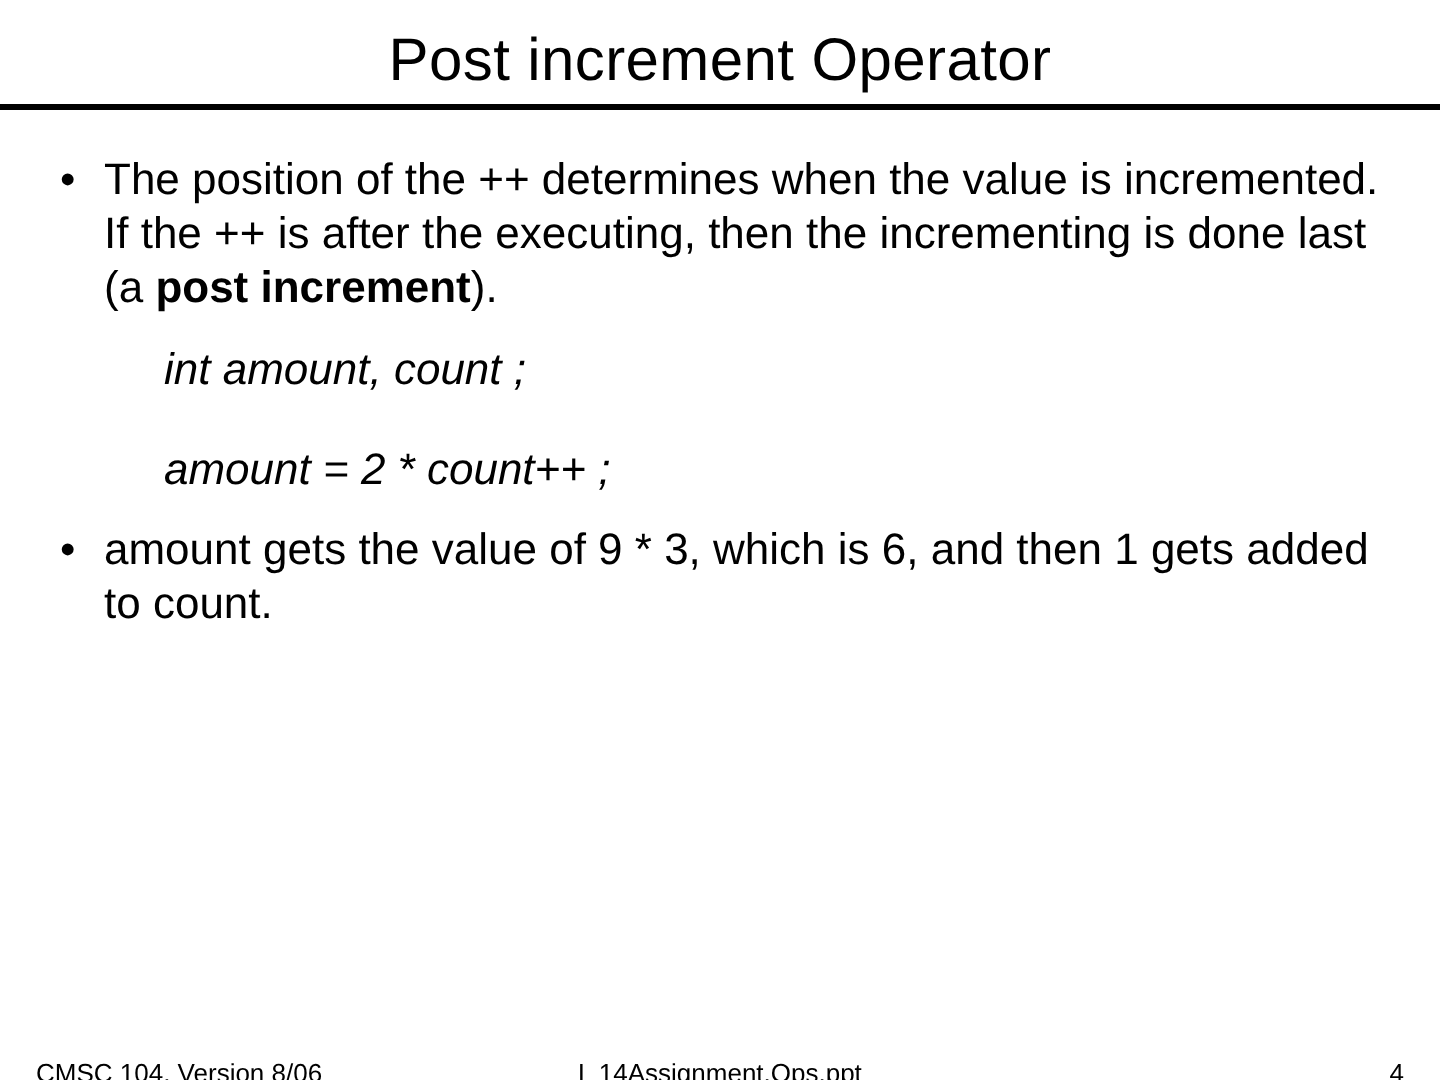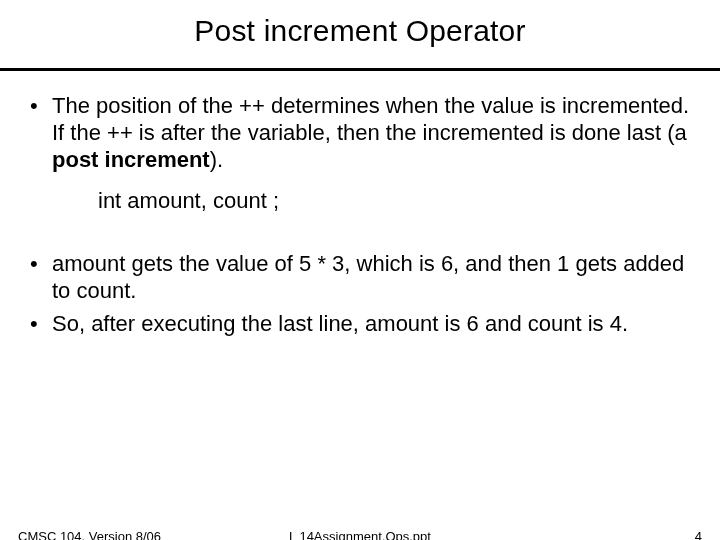--- a/index.html
+++ b/index.html
@@ -15,21 +15,21 @@
   .slide {
     position: relative;
     width: 720px;
     height: 540px;
     box-sizing: border-box;
   }
   .title {
     text-align: center;
     font-size: 30px;
     margin-top: 14px;
-    margin-bottom: 20px;
+    margin-bottom: 4px;
     font-weight: normal;
     letter-spacing: 0.2px;
   }
   .rule {
     width: 100%;
     border: none;
     border-top: 3px solid #000;
     margin: 0 0 22px 0;
   }
   .content {
@@ -47,23 +47,24 @@
     text-indent: -22px;
     margin-bottom: 6px;
   }
   .bullets > li::before {
     content: "•";
     display: inline-block;
     width: 22px;
     text-indent: 0;
   }
   .code-block {
-    margin: 14px 0 14px 68px;
+    margin: 14px 0 14px 52px;
     font-size: 22px;
     line-height: 1.25;
+    font-style: italic;
   }
   .code-gap {
     height: 22px;
   }
   .bold {
     font-weight: bold;
     margin-top: 12px;
   }
   .footer {
     position: absolute;
@@ -94,31 +95,31 @@
 </head>
 <body>
 
 <div class="slide">
 
   <div class="title">Post increment Operator</div>
   <hr class="rule">
 
   <div class="content">
     <ul class="bullets">
-      <li><span>The position of the ++ determines when the value is incremented.  If the ++ is after the variable, then the incremented is done last (a </span><span class="bold">post increment</span><span>).</span></li>
+      <li><span>The position of the ++ determines when the value is incremented.  If the ++ is after the executing, then the incrementing is done last (a </span><span class="bold">post increment</span><span>).</span></li>
     </ul>
 
     <div class="code-block">
       <div>int amount, count ;</div>
       <div class="code-gap"></div>
+      <div>amount = 2 * count++ ;</div>
     </div>
 
     <ul class="bullets">
-      <li>amount gets the value of 5 * 3, which is 6, and then 1 gets added to count.</li>
-      <li>So, after executing the last line, amount is 6 and count is 4.</li>
+      <li>amount gets the value of 9 * 3, which is 6, and then 1 gets added to count.</li>
     </ul>
   </div>
 
   <div class="footer">
     <div class="footer-left">CMSC 104, Version 8/06</div>
     <div class="footer-center">L 14Assignment.Ops.ppt</div>
     <div class="footer-right">4</div>
   </div>
 
 </div>

